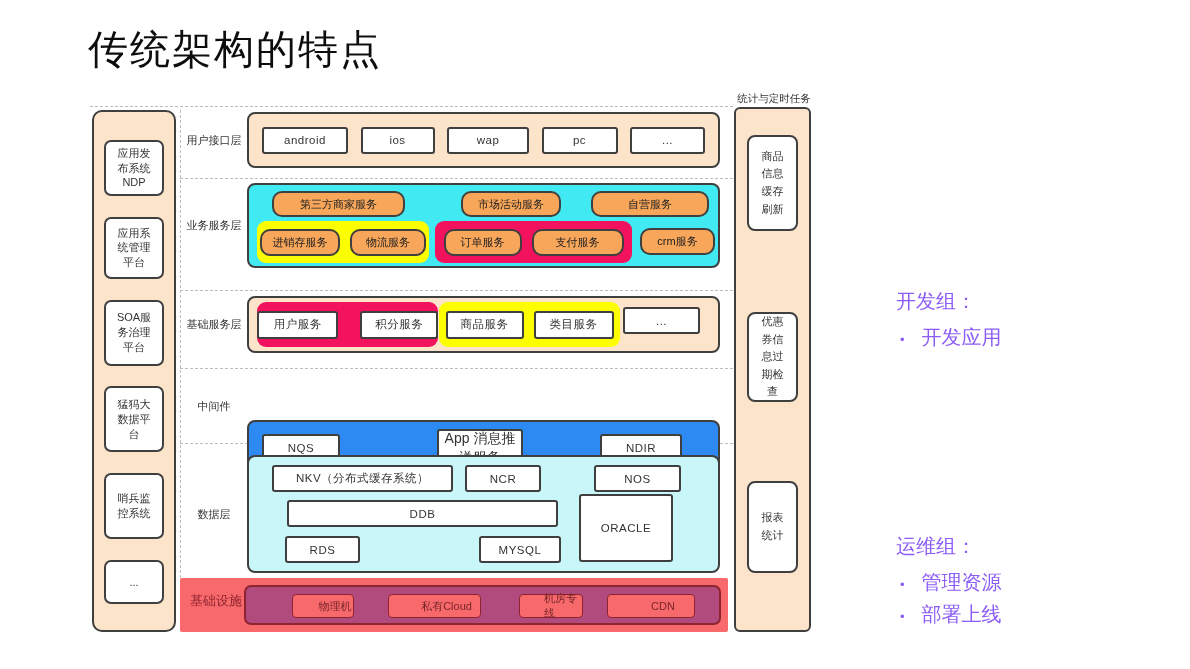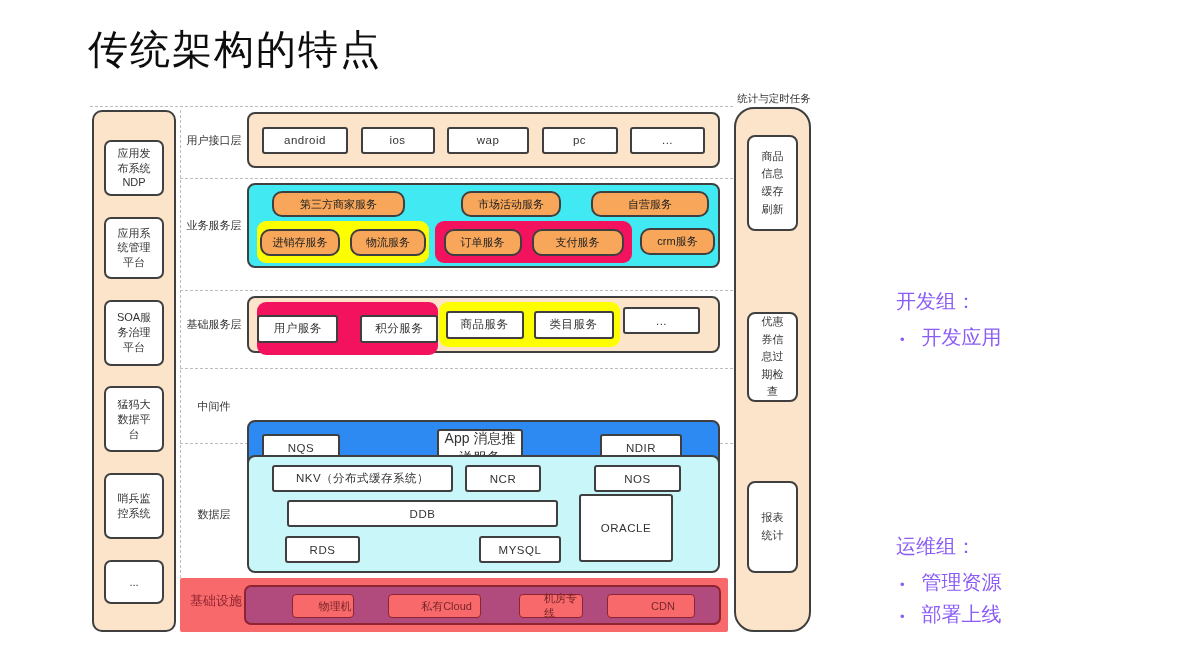--- a/index.html
+++ b/index.html
@@ -49,21 +49,21 @@
   .infra-label{position:absolute;left:10px;top:8px;font-size:13px;color:var(--darkred,#8e2430);margin-top:6px;}
   .infra-inner{position:absolute;left:64px;top:7px;width:477px;height:40px;box-sizing:border-box;
                background:var(--magenta,#b14a7d);border:2px solid var(--darkred,#8e2430);border-radius:7px;}
   .ibox{position:absolute;top:7px;height:24px;box-sizing:border-box;background:var(--salmon,#f8696b);
         border:1.5px solid var(--darkred,#8e2430);border-radius:4px;display:flex;align-items:center;
         justify-content:center;font-size:11px;color:var(--infratext,#79262b);padding-left:24px;}
 
   .rp-title{position:absolute;left:731px;top:92px;width:86px;text-align:center;font-size:10.5px;
             color:#333;white-space:nowrap;}
   .right-panel{position:absolute;left:734px;top:107px;width:77px;height:525px;box-sizing:border-box;
-               background:var(--peach,#fce4cb);border:2px solid var(--border,#3f3f3f);border-radius:20px;}
+               background:var(--peach,#fce4cb);border:2px solid var(--border,#3f3f3f);border-radius:6px;}
   .rp-item{position:absolute;left:11px;width:51px;box-sizing:border-box;background:#fff;
            border:2px solid var(--border,#3f3f3f);border-radius:8px;display:flex;align-items:center;
            justify-content:center;text-align:center;font-size:11px;line-height:1.6;color:#333;
            padding:4px 9px;word-break:break-all;}
 
   .note{position:absolute;font-size:20px;color:#8b5cf6;}
   .note-heading{margin-bottom:9px;}
   .note-bullet{display:flex;align-items:baseline;margin-top:5px;}
   .dot{font-size:13px;margin:0 17px 0 4px;}
 </style>
@@ -112,21 +112,21 @@
       <div class="obox" style="width:76px;height:27px">物流服务</div>
     </div>
     <div class="group pink" style="left:186px;top:36px;width:197px;height:42px">
       <div class="obox" style="width:78px;height:27px">订单服务</div>
       <div class="obox" style="width:92px;height:27px">支付服务</div>
     </div>
     <div class="obox" style="left:391px;top:43px;width:75px;height:27px">crm服务</div>
   </div>
 
   <div class="layer-box" id="layer-base">
-    <div class="group pink" style="left:8px;top:4px;width:181px;height:53px;gap:22px">
+    <div class="group pink" style="left:8px;top:4px;width:181px;height:45px;gap:22px">
       <div class="wbox" style="width:84px;height:28px">用户服务</div>
       <div class="wbox" style="width:80px;height:28px">积分服务</div>
     </div>
     <div class="group yellow" style="left:190px;top:4px;width:181px;height:45px;gap:10px">
       <div class="wbox" style="width:78px;height:28px">商品服务</div>
       <div class="wbox" style="width:80px;height:28px">类目服务</div>
     </div>
     <div class="wbox abs" style="left:374px;top:9px;width:77px;height:27px">...</div>
   </div>
 

